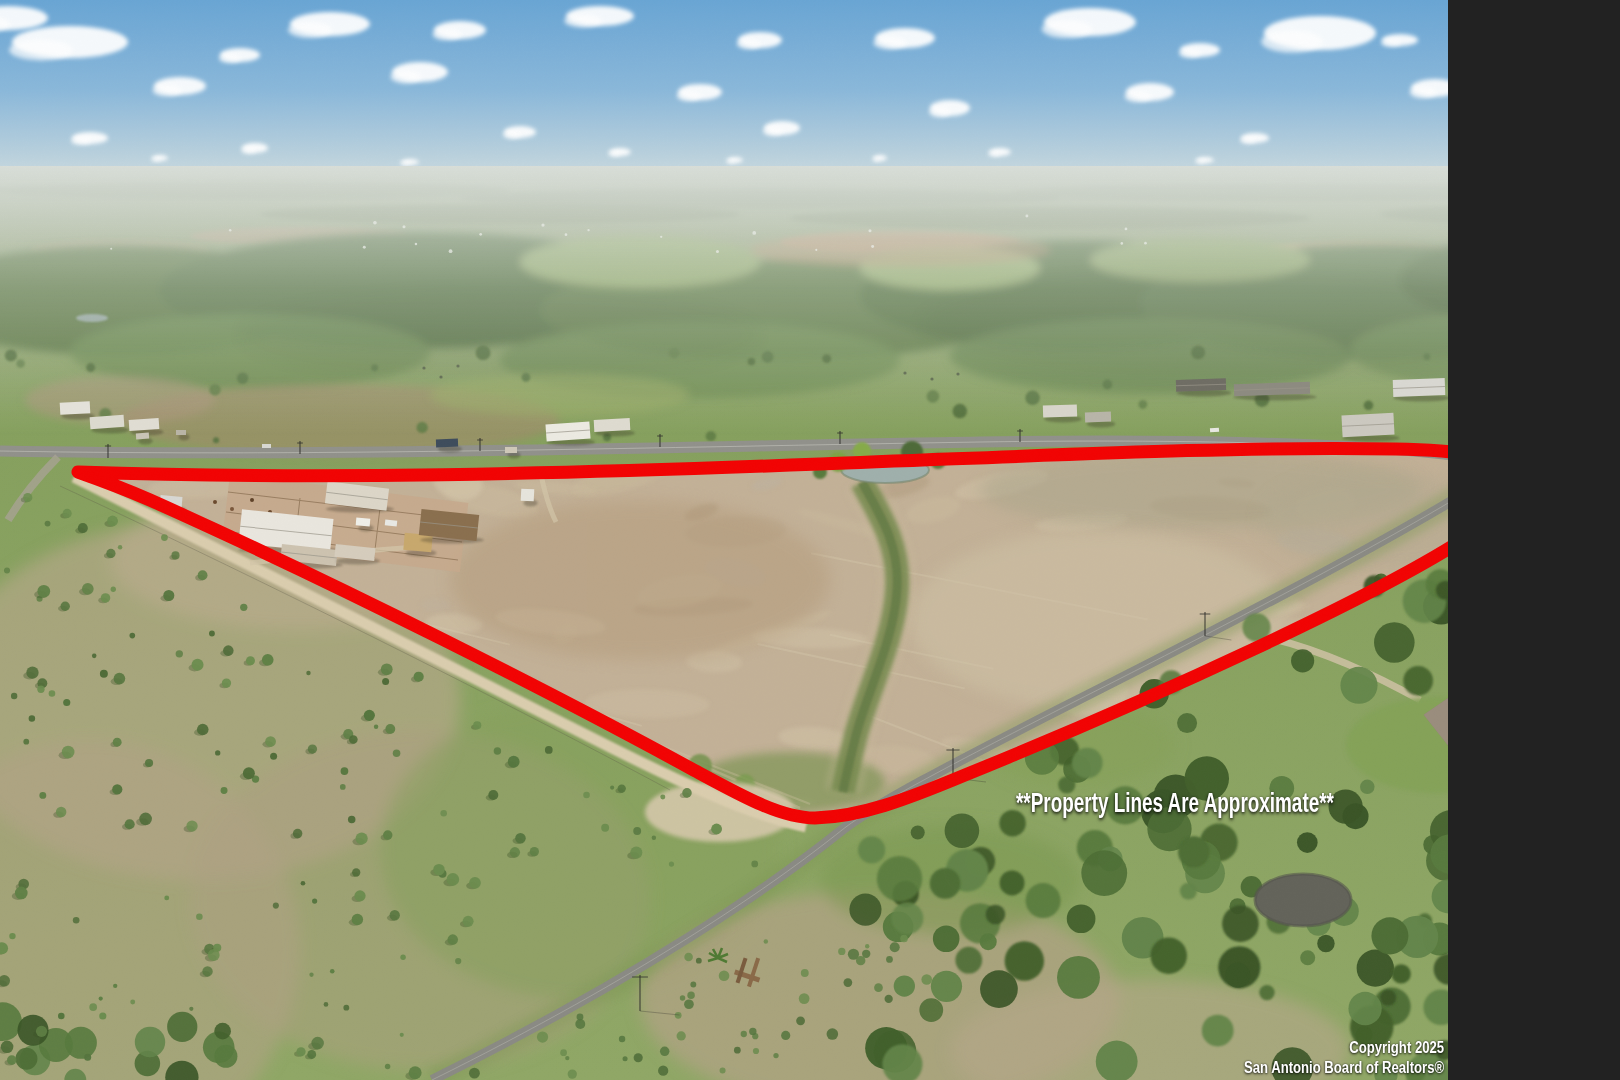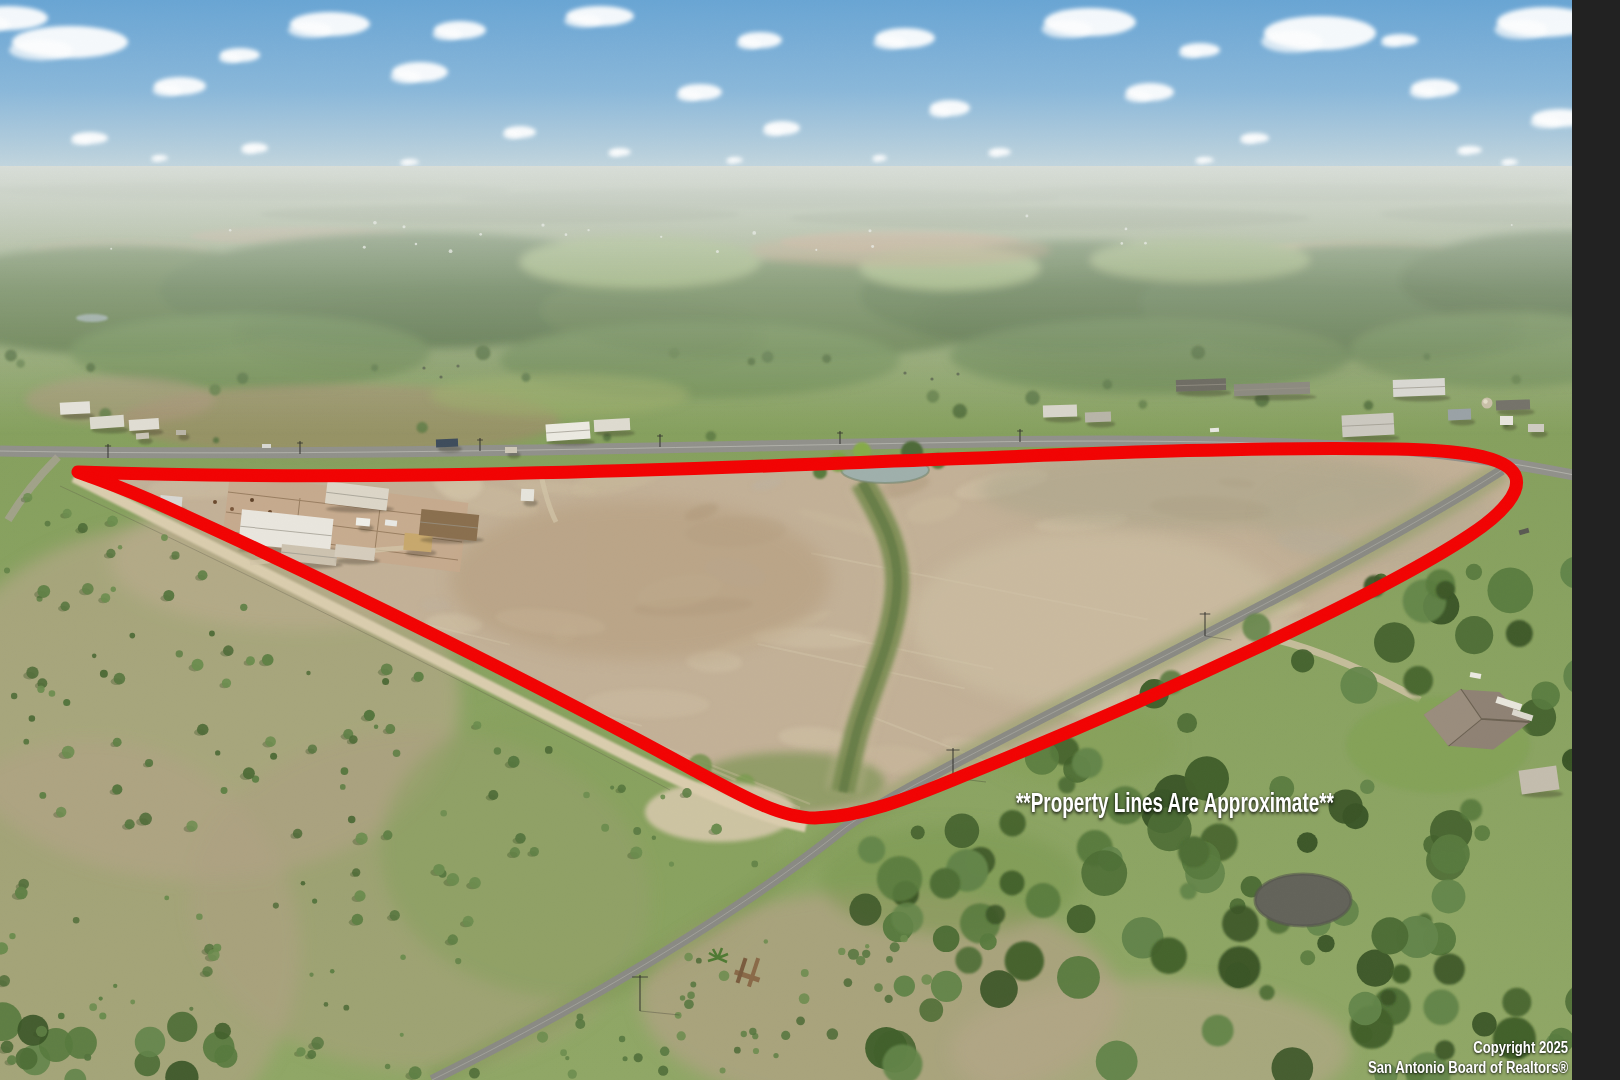--- a/index.html
+++ b/index.html
@@ -1,16 +1,16 @@
 <!DOCTYPE html>
 <html><head>
 <meta charset="utf-8">
 <style>
   html,body{margin:0;padding:0;background:#222;}
-  .stage{position:relative;width:1572px;height:1080px;overflow:hidden;
+  .stage{position:relative;width:1448px;height:1080px;overflow:hidden;
          font-family:"Liberation Sans",sans-serif;}
   .stage svg{position:absolute;left:0;top:0;}
   .overlay-text{position:absolute;color:#fff;white-space:nowrap;}
   .disclaimer{left:1016px;top:788px;font-weight:bold;font-size:27px;
               transform:scaleX(.70);transform-origin:left top;
               text-shadow:0 2px 4px rgba(0,0,0,.8),0 0 3px rgba(0,0,0,.45);}
   .copyright{right:4px;bottom:2px;text-align:right;font-weight:bold;
              font-size:16px;line-height:1.25;transform:scaleX(.82);
              transform-origin:right bottom;
              text-shadow:0 1px 3px rgba(0,0,0,.85),0 0 2px rgba(0,0,0,.5);}

